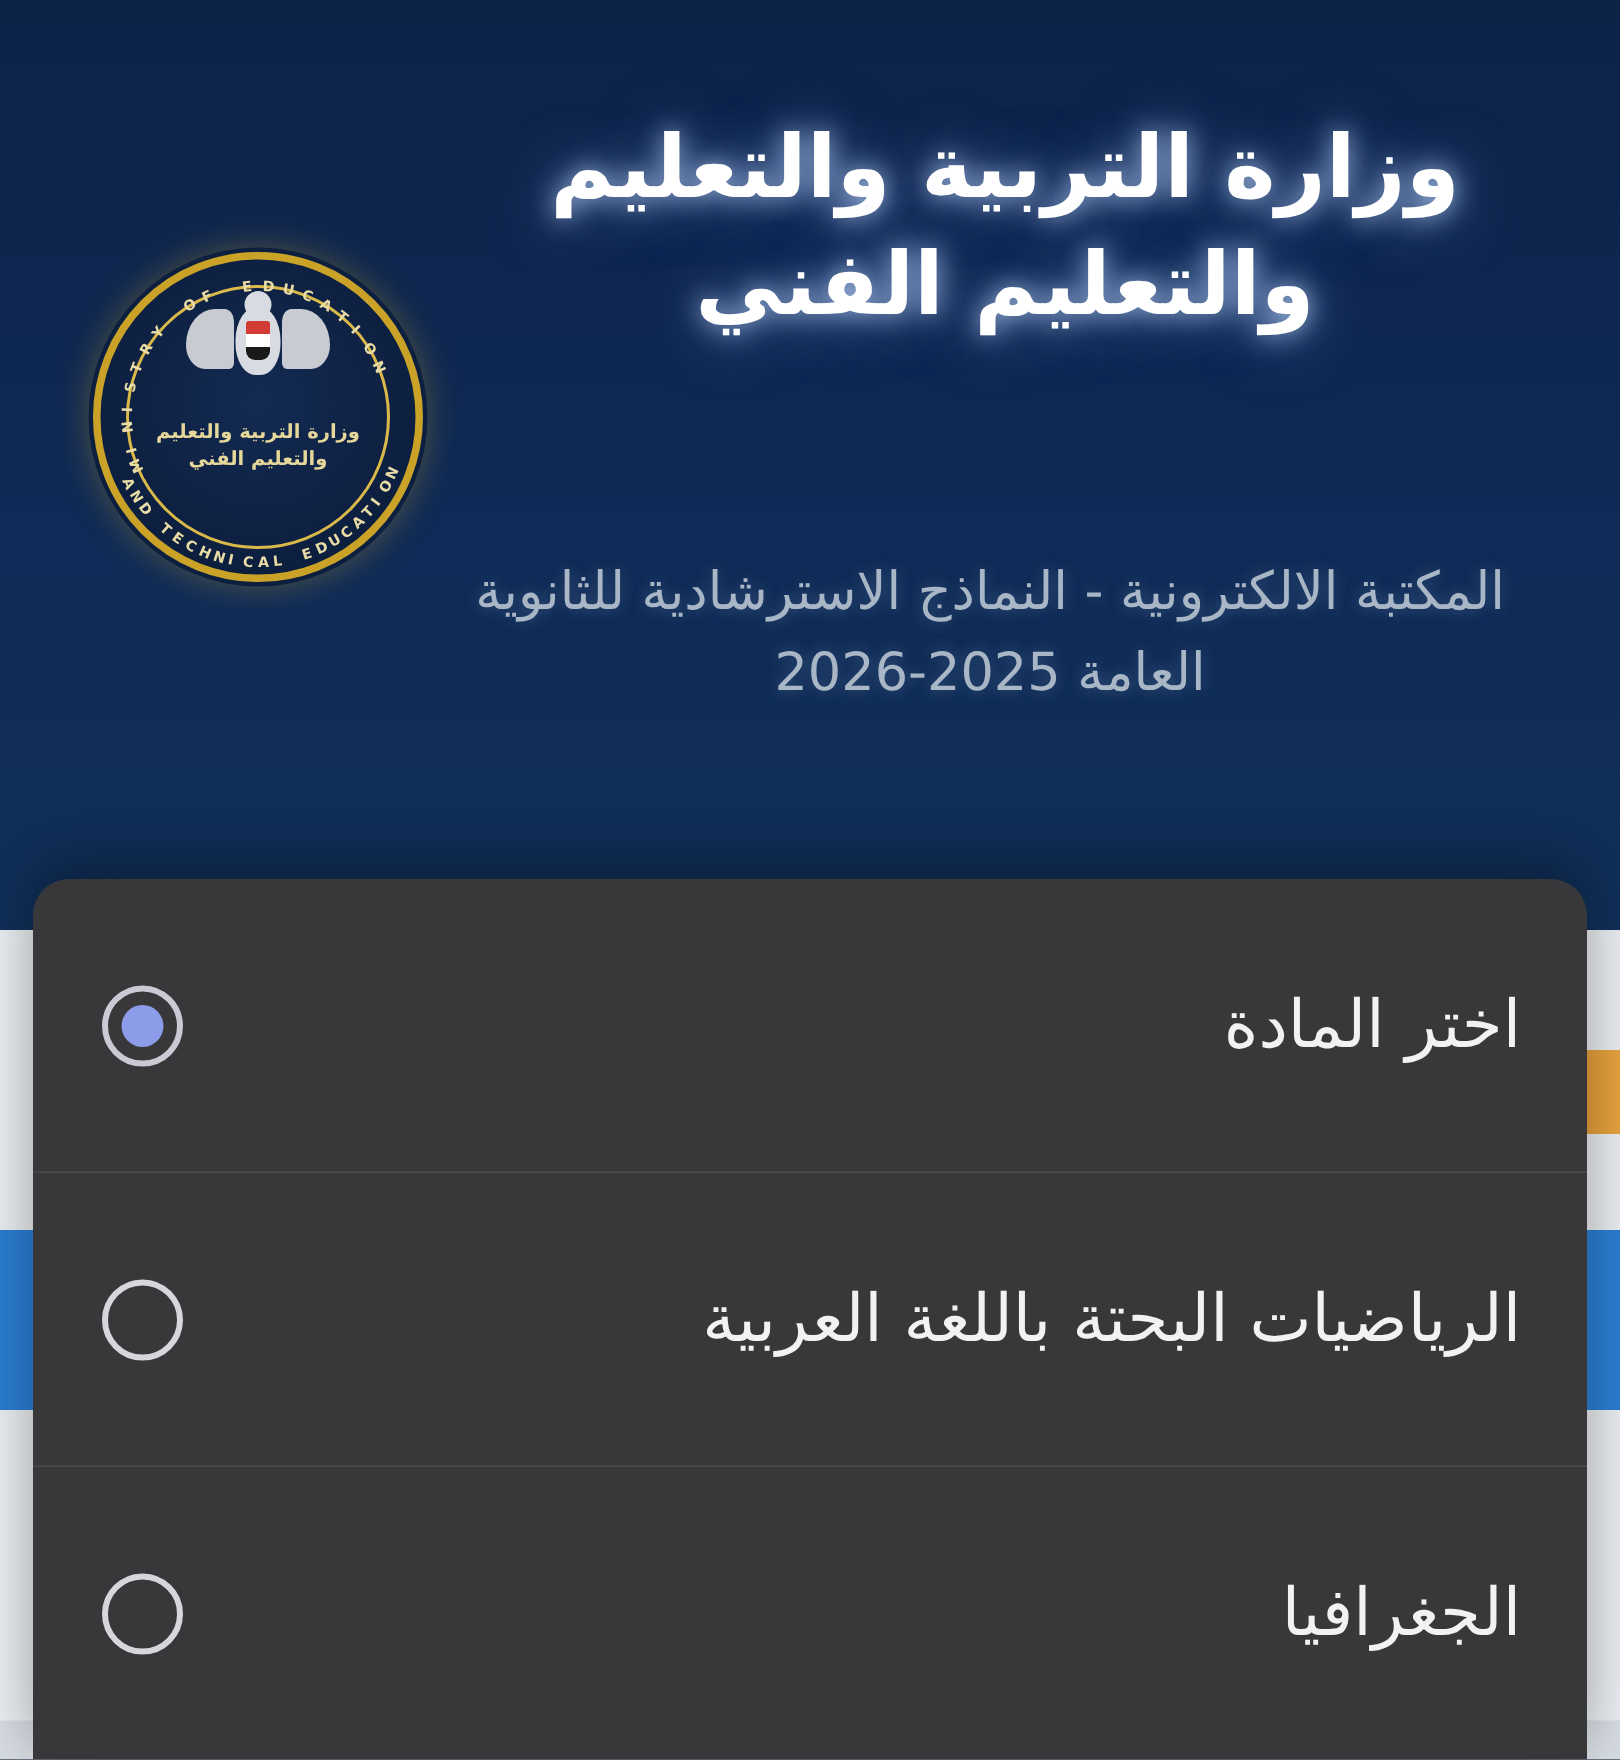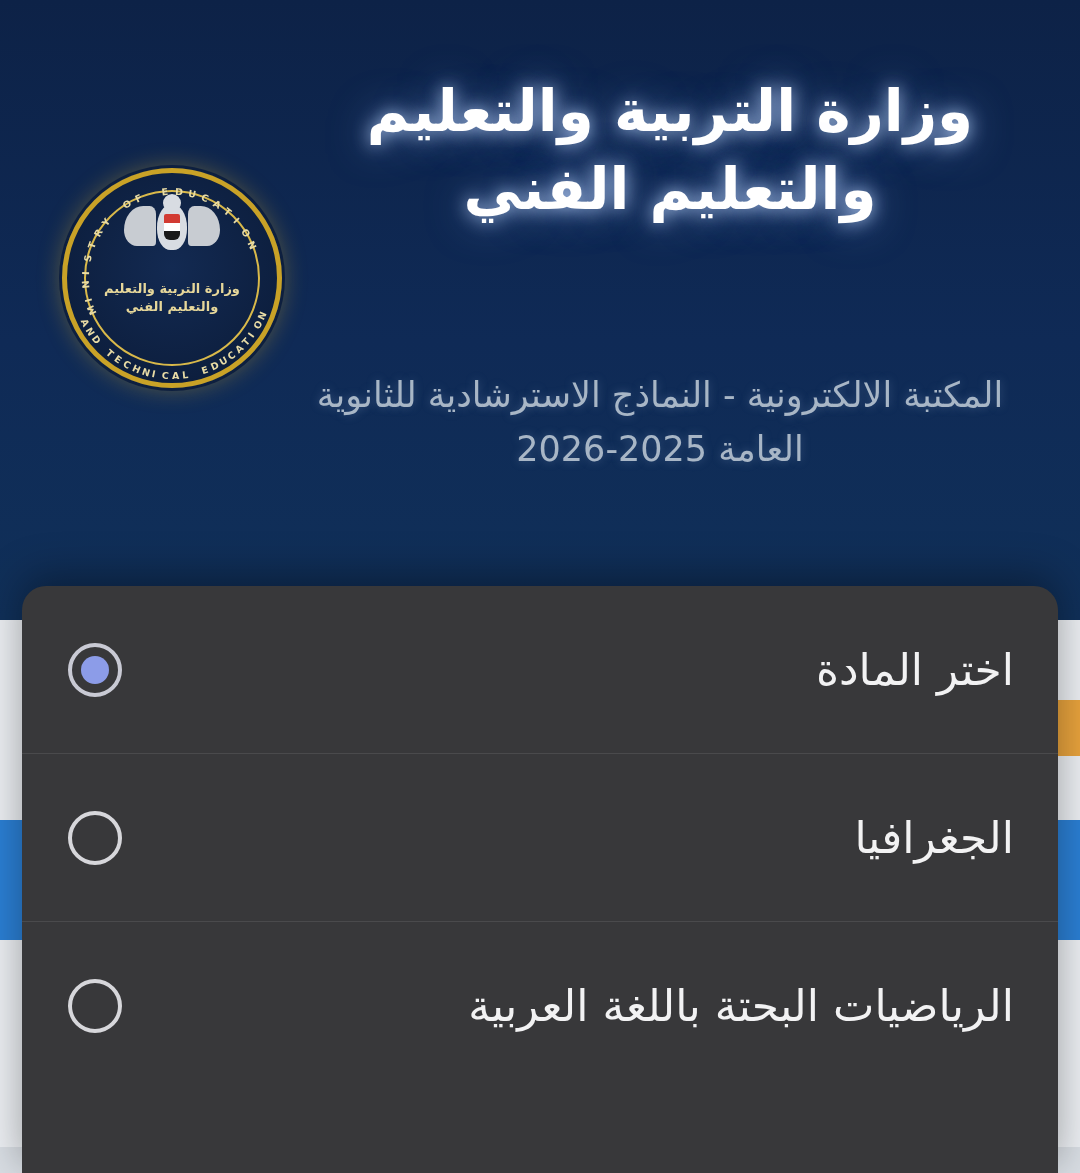--- a/index.html
+++ b/index.html
@@ -206,21 +206,21 @@
     border-radius: 24px 24px 0 0;
     box-shadow: 0 -10px 40px rgba(0,0,0,.35);
     overflow: hidden;
   }
 
   .option-row {
     position: relative;
     display: flex;
     align-items: center;
     justify-content: space-between;
-    height: 168px;
+    height: 196px;
     padding: 0 44px 0 46px;
     border-bottom: 1px solid #4a4a4c;
   }
   .option-row:last-child { border-bottom: none; }
 
   .option-label {
     color: #f2f2f3;
     font-size: 44px;
     font-weight: normal;
     line-height: 1.3;
@@ -292,23 +292,23 @@
   </div>
 
   <div class="sheet">
 
     <div class="option-row">
       <div class="option-label">اختر المادة</div>
       <div class="radio selected"></div>
     </div>
 
     <div class="option-row">
+      <div class="option-label">الرياضيات البحتة باللغة العربية</div>
+      <div class="radio"></div>
+    </div>
+
+    <div class="option-row">
       <div class="option-label">الجغرافيا</div>
       <div class="radio"></div>
     </div>
 
-    <div class="option-row">
-      <div class="option-label">الرياضيات البحتة باللغة العربية</div>
-      <div class="radio"></div>
-    </div>
-
   </div>
 </div>
 
 </body></html>

